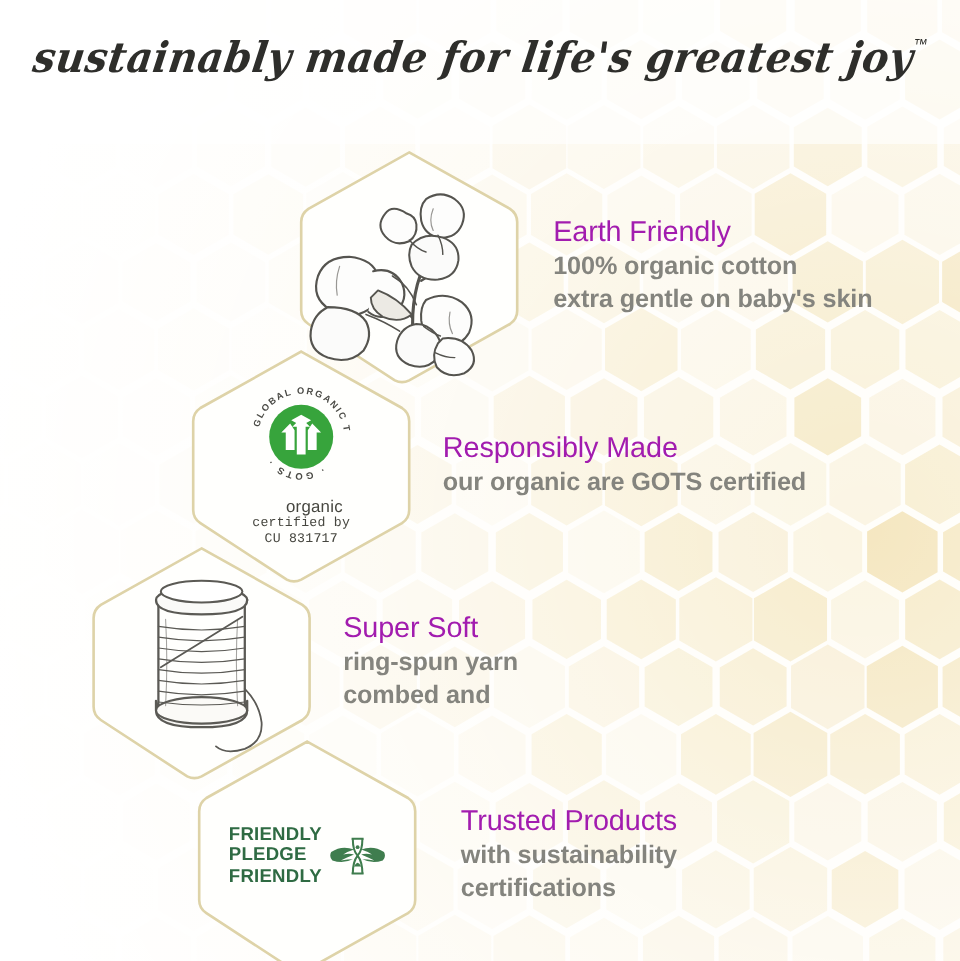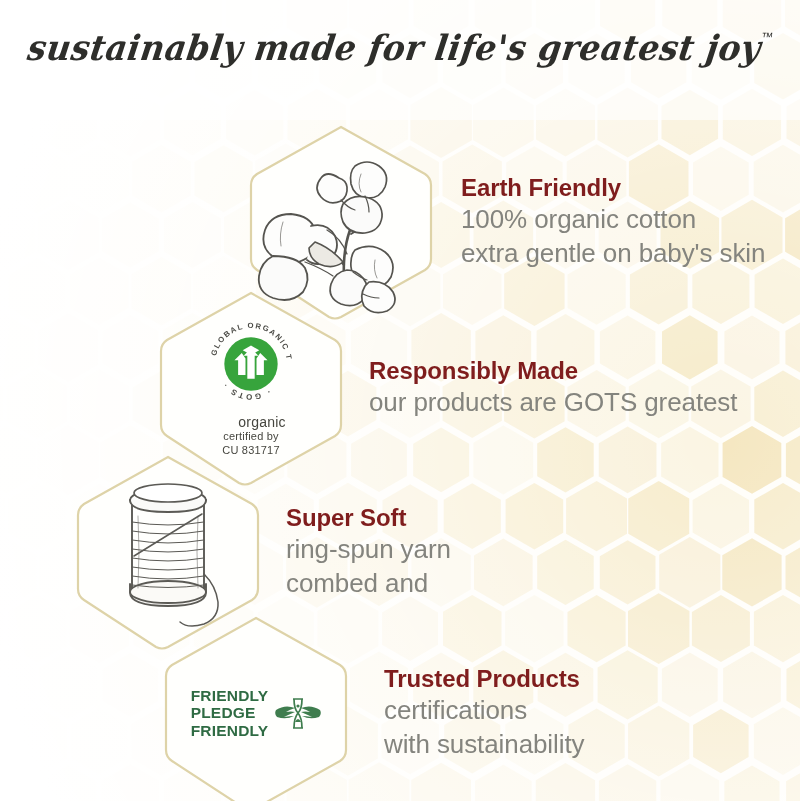--- a/index.html
+++ b/index.html
@@ -75,31 +75,31 @@
     position: absolute;
     inset: 0;
     display: flex;
     align-items: center;
     justify-content: center;
     flex-direction: column;
   }
   .copy { padding-left: 4px; }
   .copy .title {
     font-family: "Liberation Sans", sans-serif;
-    font-weight: 700;
+    font-weight: 400;
     font-size: 24px;
-    color: #7f1d1d;
+    color: #a21caf;
     line-height: 1.18;
     letter-spacing: -0.1px;
     white-space: nowrap;
   }
   .copy .line {
     font-family: "Liberation Sans", sans-serif;
-    font-weight: 400;
-    font-size: 26px;
+    font-weight: 700;
+    font-size: 21px;
     color: #84847e;
     line-height: 1.32;
     letter-spacing: -0.1px;
     white-space: nowrap;
   }
 
   
   #feature-earth        { left: 243px; top: 122px; }
   #feature-earth .copy  { margin-left: 18px; }
   #feature-responsible  { left: 153px; top: 288px; }
@@ -115,21 +115,21 @@
     margin-top: 4px;
   }
   .gots-organic {
     font-family: "Liberation Sans", sans-serif;
     font-size: 14px;
     color: #46463f;
     letter-spacing: 0.2px;
     margin-left: 22px;
   }
   .gots-small {
-    font-family: Liberation Sans, sans-serif;
+    font-family: Liberation Mono, monospace;
     font-size: 11px;
     color: #46463f;
     line-height: 1.25;
     letter-spacing: 0.2px;
   }
 
   
   .cpf {
     display: flex;
     align-items: center;
@@ -488,21 +488,21 @@
         </svg>
         <div class="gots-caption">
           <div class="gots-organic">organic</div>
           <div class="gots-small">certified by</div>
           <div class="gots-small">CU 831717</div>
         </div>
       </div>
     </div>
     <div class="copy">
       <div class="title">Responsibly Made</div>
-      <div class="line">our products are GOTS greatest</div>
+      <div class="line">our organic are GOTS certified</div>
     </div>
   </div>
 
   <div class="feature" id="feature-soft">
     <div class="hex-wrap">
       <svg width="196" height="200" viewBox="0 0 196 200">
         <path d="M98 5 L182 52 Q188 56 188 63 L188 137 Q188 144 182 148 L98 195 Q92 198 86 195 L14 148 Q8 144 8 137 L8 63 Q8 56 14 52 Z" fill="#fffffd" stroke="#ded3a8" stroke-width="2.2"></path>
         <g stroke="#5b5a55" fill="none" stroke-linecap="round" stroke-linejoin="round">
 
           <path d="M62 48 L62 140 M134 48 L134 140" stroke-width="1.9"></path>
@@ -562,18 +562,18 @@
               <path d="M19 33 Q19 23 23 18 Q27 23 27 33"></path>
             </g>
             <path d="M20 27 Q23 21 26 27 Z" fill="#3f7d4e"></path>
             <circle cx="23" cy="11" r="1.6" fill="#3f7d4e"></circle>
           </svg>
         </div>
       </div>
     </div>
     <div class="copy">
       <div class="title">Trusted Products</div>
+      <div class="line">with sustainability</div>
       <div class="line">certifications</div>
-      <div class="line">with sustainability</div>
     </div>
   </div>
 
 </div>
 
 </body></html>

